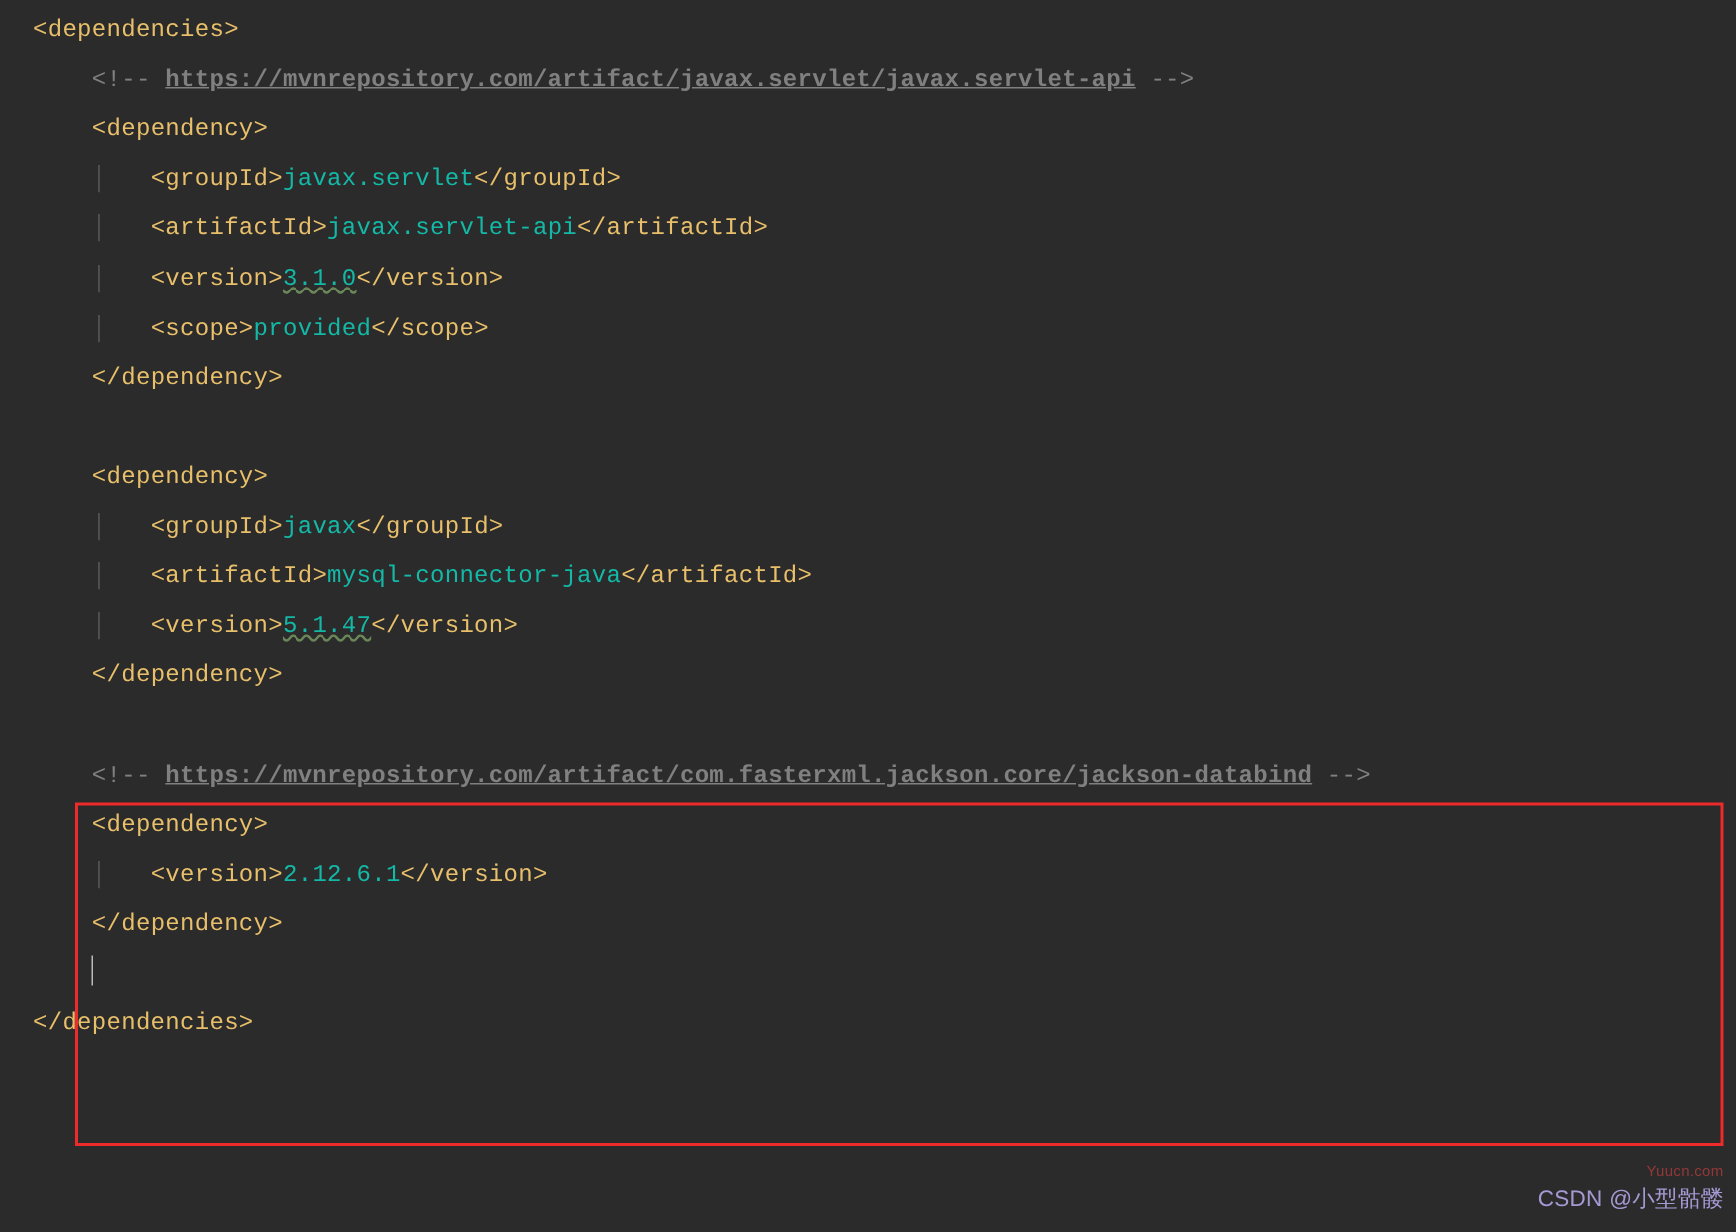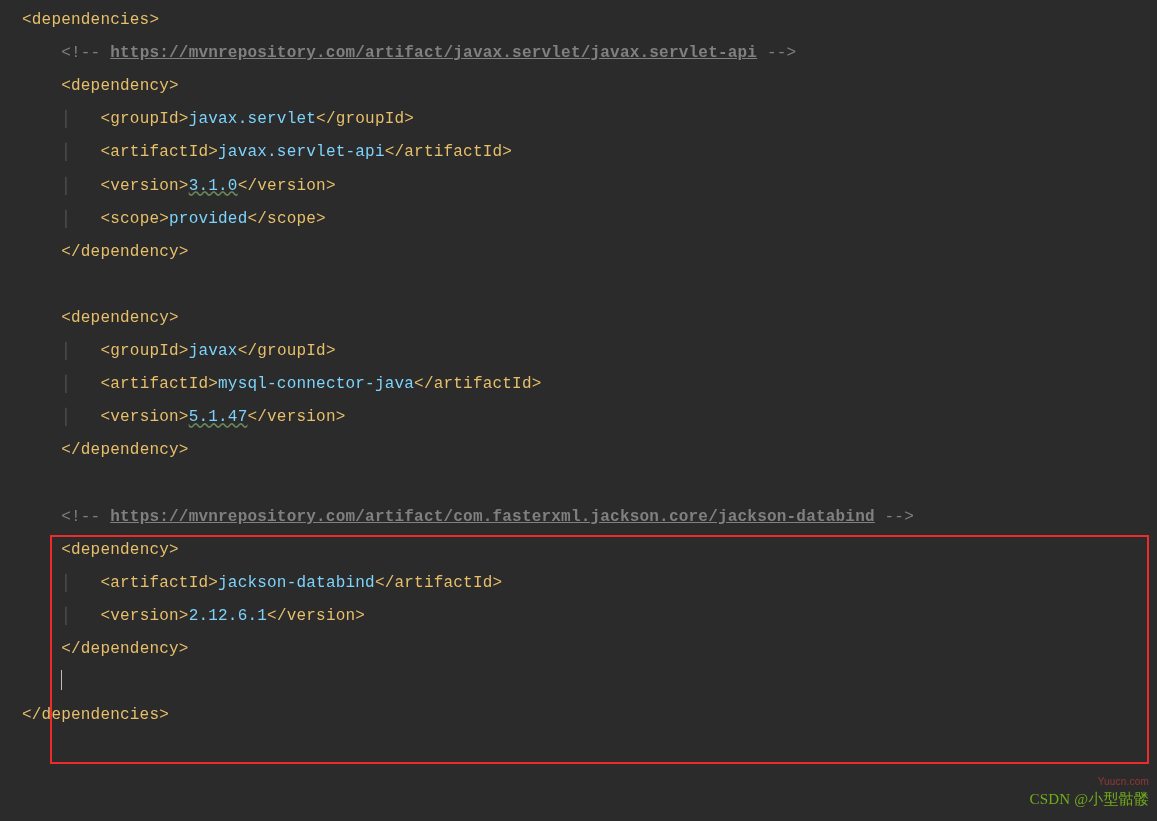--- a/index.html
+++ b/index.html
@@ -19,21 +19,21 @@
   .code-area {
     padding-top: 4px;
     padding-left: 22px;
     position: relative;
   }
   .line {
     white-space: pre;
     position: relative;
   }
   .tag    { color: #e8bf6a; }   
-  .txt    { color: #7dd3fc; }   
+  .txt    { color: #14b8a6; }   
   .cmt    { color: #808080; }   
   .url    { color: #808080; text-decoration: underline; text-decoration-color:#808080;font-weight:bold;}   
   .typo   { text-decoration-line: underline; text-decoration-style: wavy; text-decoration-color:#6a8759; }
   .guide  { color:#555555; }    
   .cursor { display:inline-block; width:1px; height:20px; background:#bbb; vertical-align:middle; margin-bottom:3px;}
   
   .hlbox {
     position:absolute;
     border:2px solid #ee2b2b;
     left:50px;
@@ -48,22 +48,22 @@
     bottom:28px;
     color:#a53a3a;
     font-family: Arial, sans-serif;
     font-size:10px;
     opacity:0.85;
   }
   .wm2 {
     position:absolute;
     right:8px;
     bottom:6px;
-    color:#84cc16;
-    font-family: Liberation Serif, serif;
+    color:#c4b5fd;
+    font-family: Liberation Sans, sans-serif;
     font-size:15px;
     opacity:0.8;
   }
 </style>
 </head>
 <body>
 
 <div class="code-area">
 
 <div class="line"><span class="tag">&lt;dependencies&gt;</span></div>
@@ -81,21 +81,20 @@
 <div class="line">    <span class="tag">&lt;dependency&gt;</span></div>
 <div class="line">    <span class="guide">│   </span><span class="tag">&lt;groupId&gt;</span><span class="txt">javax</span><span class="tag">&lt;/groupId&gt;</span></div>
 <div class="line">    <span class="guide">│   </span><span class="tag">&lt;artifactId&gt;</span><span class="txt">mysql-connector-java</span><span class="tag">&lt;/artifactId&gt;</span></div>
 <div class="line">    <span class="guide">│   </span><span class="tag">&lt;version&gt;</span><span class="txt typo">5.1.47</span><span class="tag">&lt;/version&gt;</span></div>
 <div class="line">    <span class="tag">&lt;/dependency&gt;</span></div>
 
 <div class="line"> </div>
 
 <div class="line">    <span class="cmt">&lt;!-- </span><span class="url">https://mvnrepository.com/artifact/com.fasterxml.jackson.core/jackson-databind</span><span class="cmt"> --&gt;</span></div>
 <div class="line">    <span class="tag">&lt;dependency&gt;</span></div>
-<div class="line">    <span class="guide">│   </span><span class="tag">&lt;artifactId&gt;</span><span class="txt">jackson-databind</span><span class="tag">&lt;/artifactId&gt;</span></div>
 <div class="line">    <span class="guide">│   </span><span class="tag">&lt;version&gt;</span><span class="txt">2.12.6.1</span><span class="tag">&lt;/version&gt;</span></div>
 <div class="line">    <span class="tag">&lt;/dependency&gt;</span></div>
 <div class="line">    <span class="cursor"></span></div>
 
 <div class="line"><span class="tag">&lt;/dependencies&gt;</span></div>
 
 </div>
 
 <div class="hlbox"></div>
 <div class="wm1">Yuucn.com</div>

